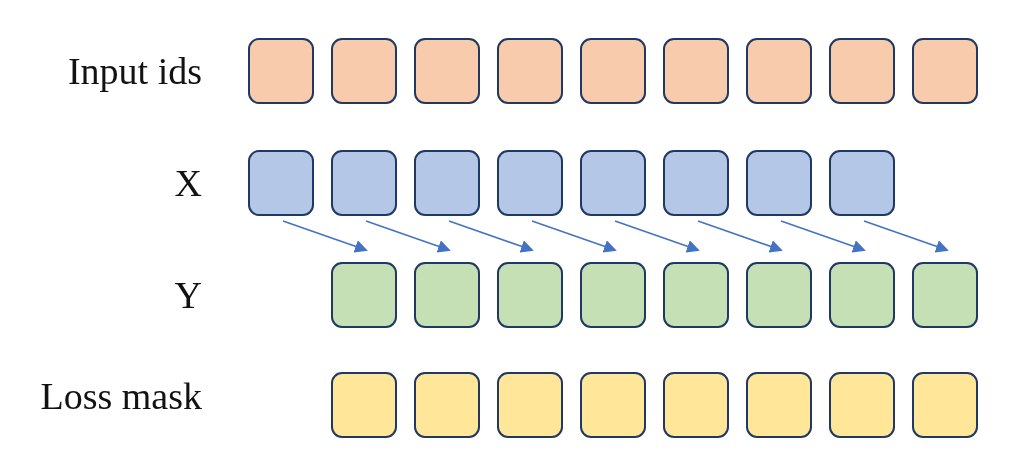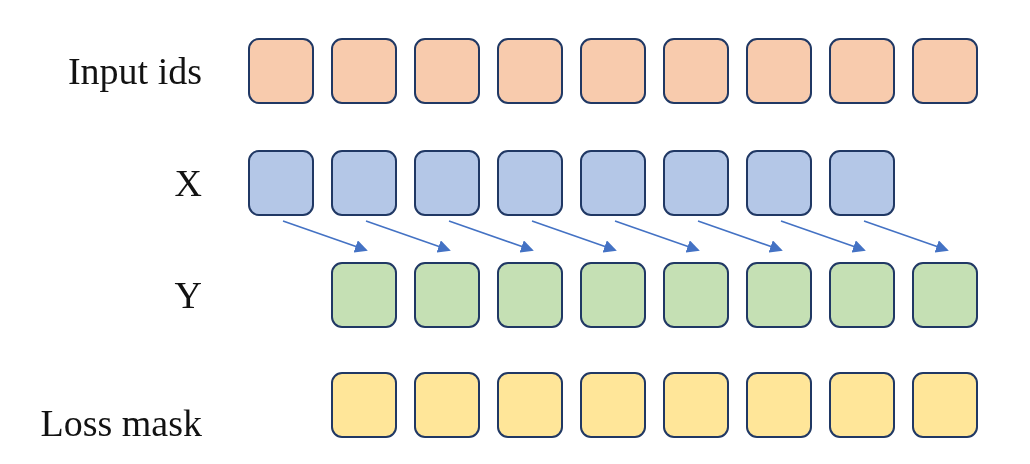--- a/index.html
+++ b/index.html
@@ -88,21 +88,21 @@
         <div class="box" style="background: rgb(197, 224, 180);"></div>
         <div class="box" style="background: rgb(197, 224, 180);"></div>
         <div class="box" style="background: rgb(197, 224, 180);"></div>
         <div class="box" style="background: rgb(197, 224, 180);"></div>
         <div class="box" style="background: rgb(197, 224, 180);"></div>
         <div class="box" style="background: rgb(197, 224, 180);"></div>
       </div>
   </div>
 
   <div>
-    <div class="row-label" style="top: 423px;">Loss mask</div>
+    <div class="row-label" style="top: 396px;">Loss mask</div>
     <div class="boxes" style="left: 331px; top: 372px;">
         <div class="box" style="background: rgb(255, 230, 153);"></div>
         <div class="box" style="background: rgb(255, 230, 153);"></div>
         <div class="box" style="background: rgb(255, 230, 153);"></div>
         <div class="box" style="background: rgb(255, 230, 153);"></div>
         <div class="box" style="background: rgb(255, 230, 153);"></div>
         <div class="box" style="background: rgb(255, 230, 153);"></div>
         <div class="box" style="background: rgb(255, 230, 153);"></div>
         <div class="box" style="background: rgb(255, 230, 153);"></div>
       </div>

